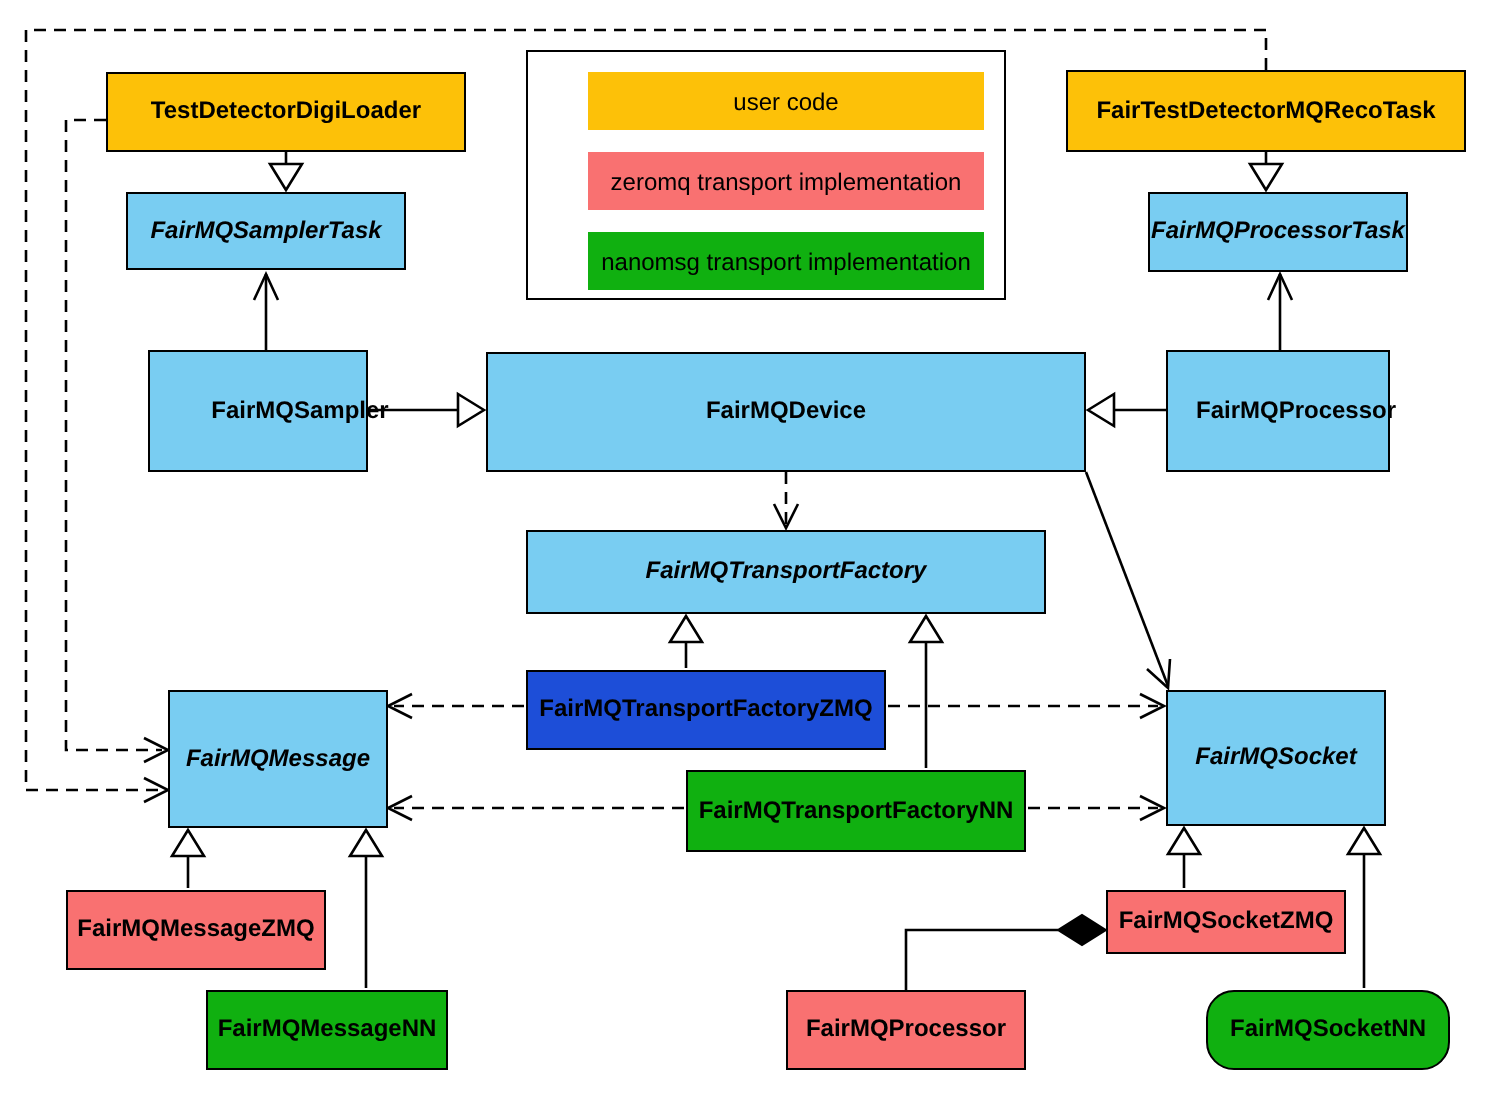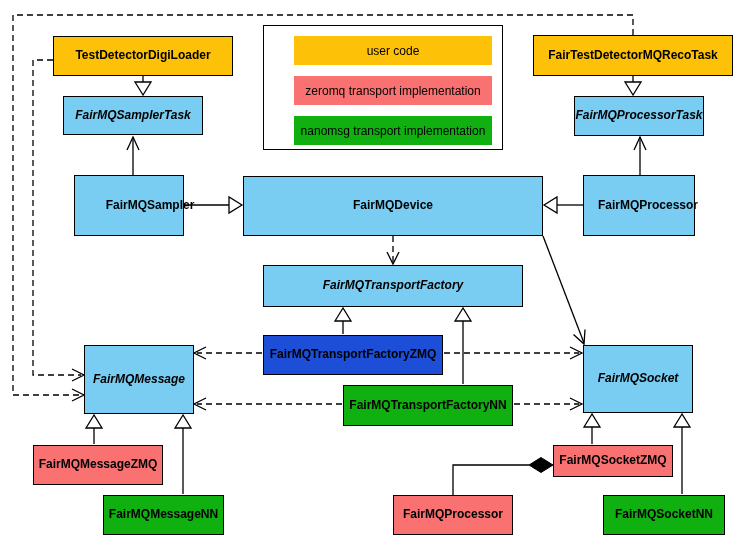--- a/index.html
+++ b/index.html
@@ -189,15 +189,15 @@
   <div class="node" style="left: 343px; top: 385px; width: 170px; height: 41px; background-color: rgb(16, 176, 16);">FairMQTransportFactoryNN</div>
 
   <div class="node abstract" style="left: 84px; top: 345px; width: 110px; height: 69px; background-color: rgb(121, 205, 242);">FairMQMessage</div>
   <div class="node abstract" style="left: 583px; top: 345px; width: 110px; height: 68px; background-color: rgb(121, 205, 242);">FairMQSocket</div>
 
   <div class="node" style="left: 33px; top: 445px; width: 130px; height: 40px; background-color: rgb(249, 113, 113);">FairMQMessageZMQ</div>
   <div class="node" style="left: 103px; top: 495px; width: 121px; height: 40px; background-color: rgb(16, 176, 16);">FairMQMessageNN</div>
 
   <div class="node" style="left: 393px; top: 495px; width: 120px; height: 40px; background-color: rgb(249, 113, 113);">FairMQProcessor</div>
   <div class="node" style="left: 553px; top: 445px; width: 120px; height: 32px; background-color: rgb(249, 113, 113);">FairMQSocketZMQ</div>
-  <div class="node" style="left: 603px; top: 495px; width: 122px; height: 40px; background-color: rgb(16, 176, 16);">FairMQSocketNN</div>
+  <div class="node" style="left: 603px; top: 495px; width: 122px; height: 40px; background-color: rgb(16, 176, 16); border-radius: 14px;">FairMQSocketNN</div>
 
 </div>
 
 </body></html>

